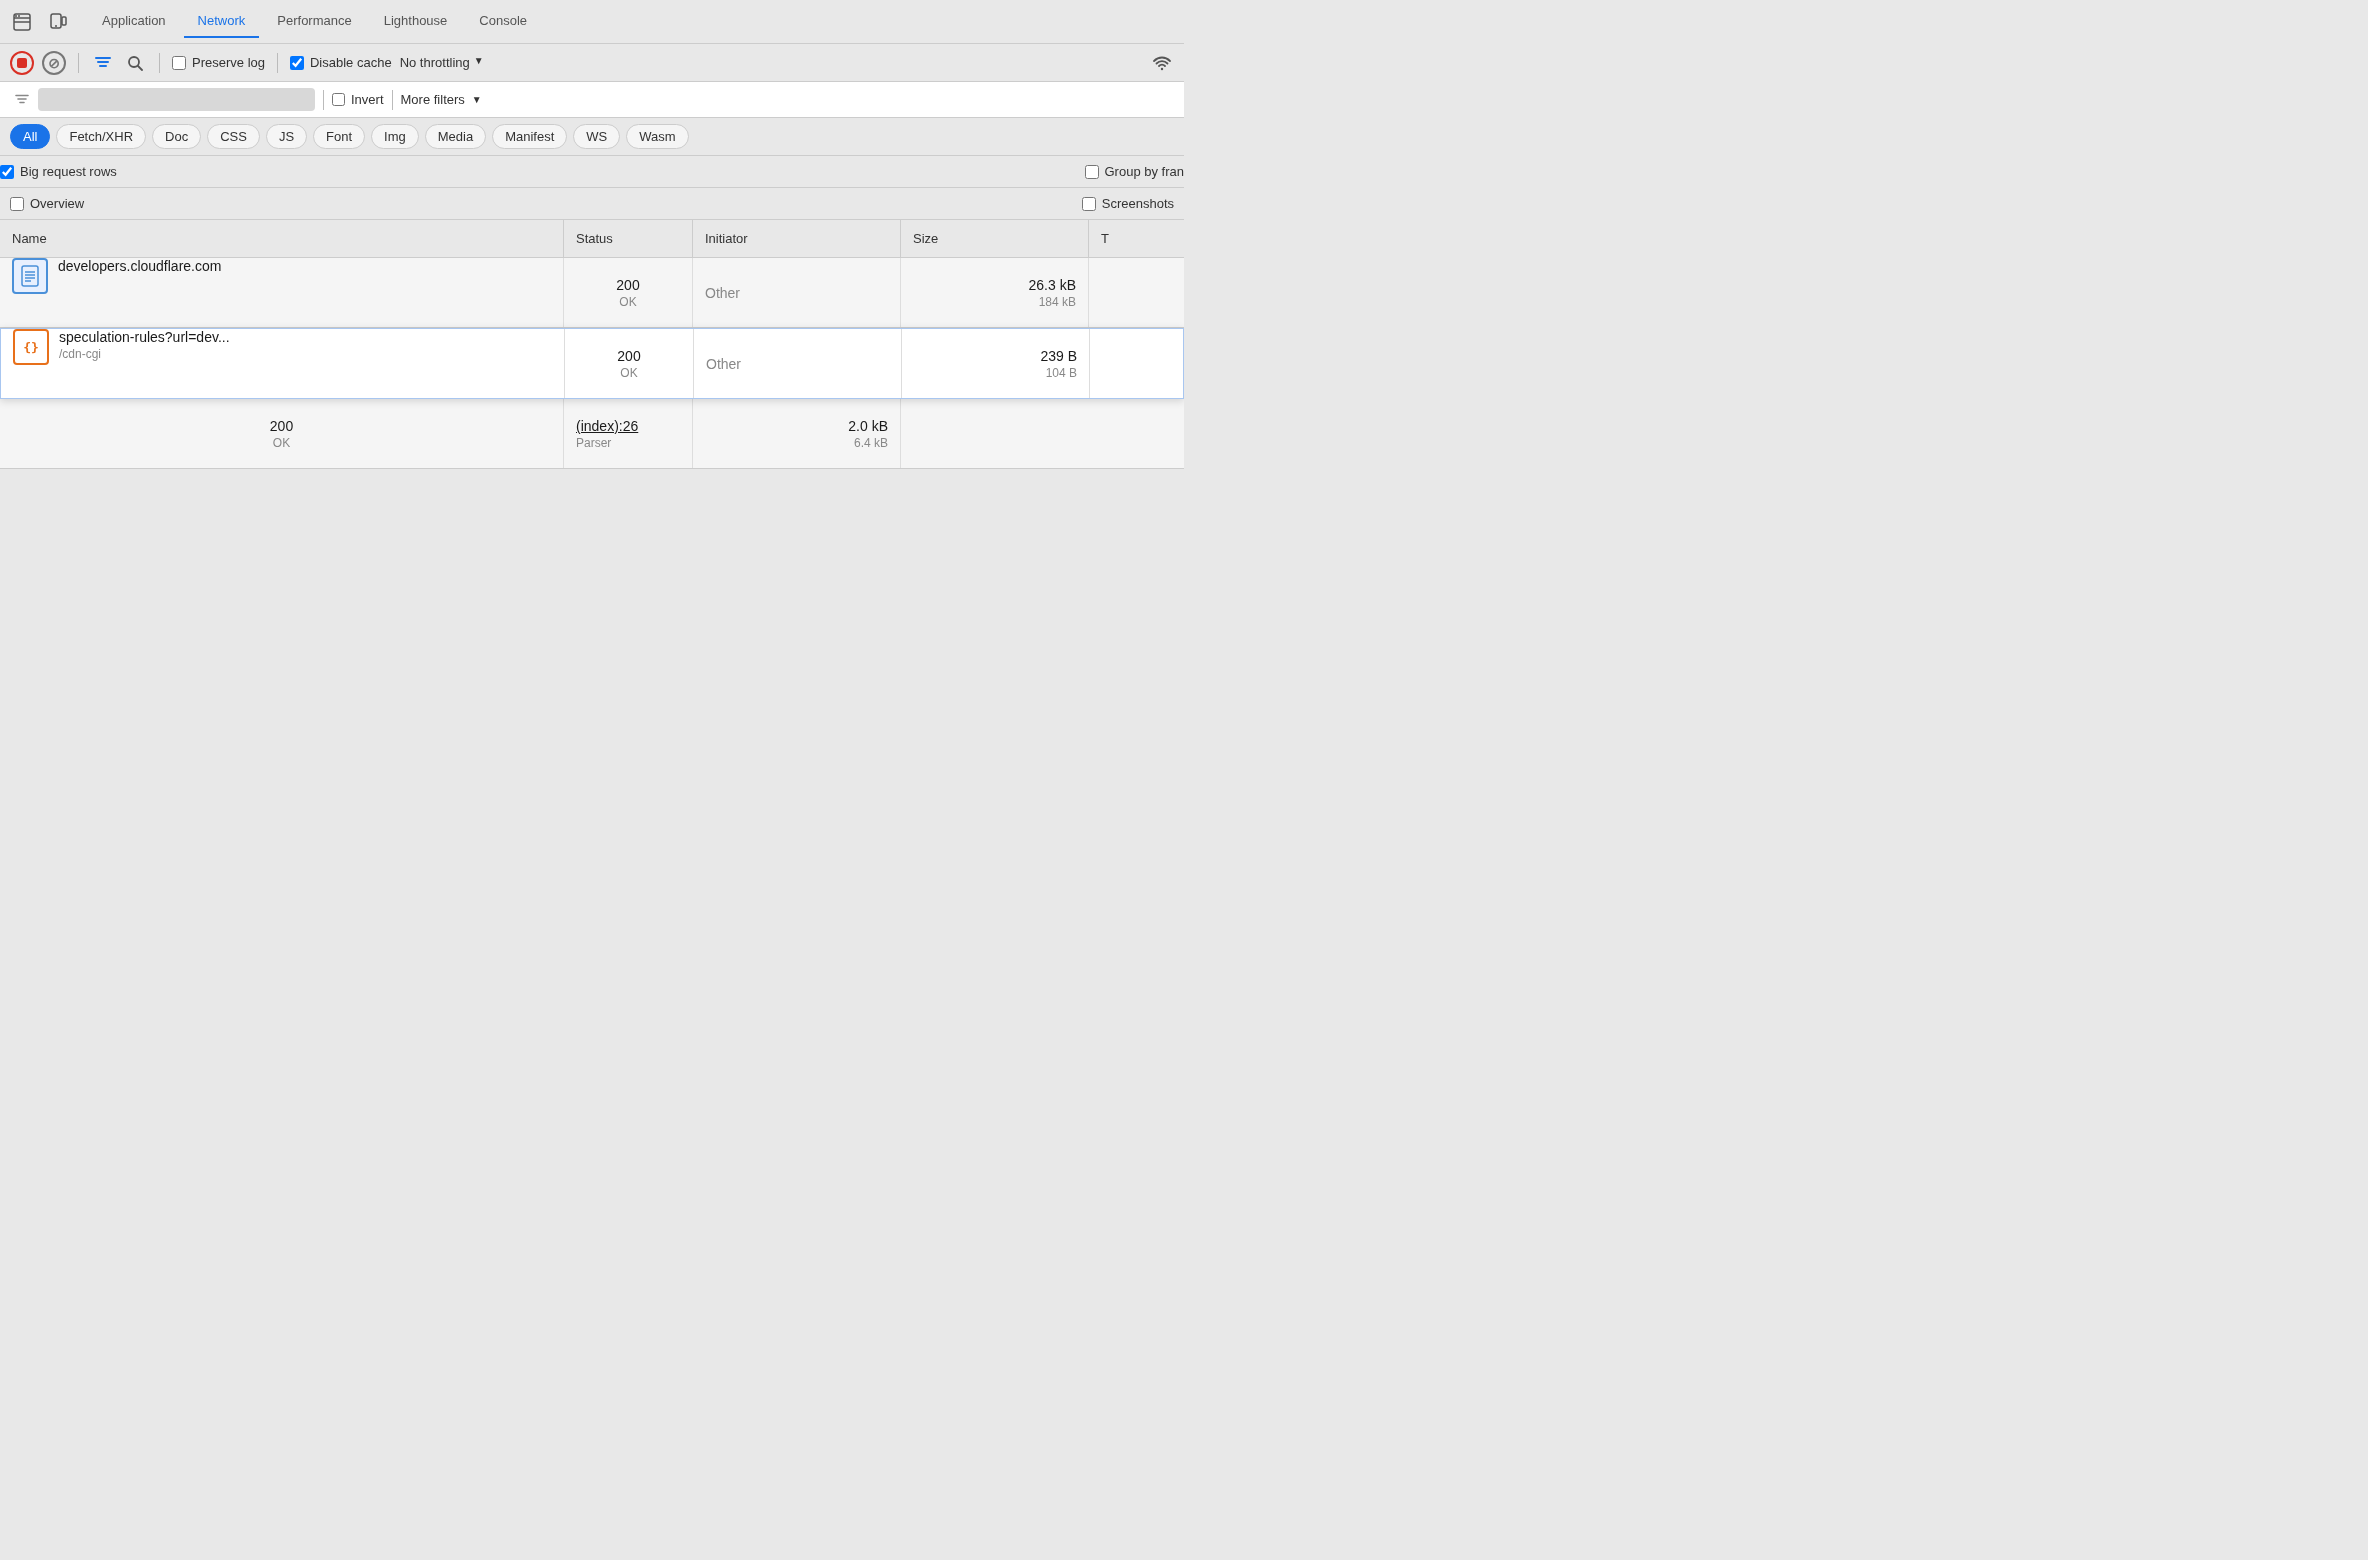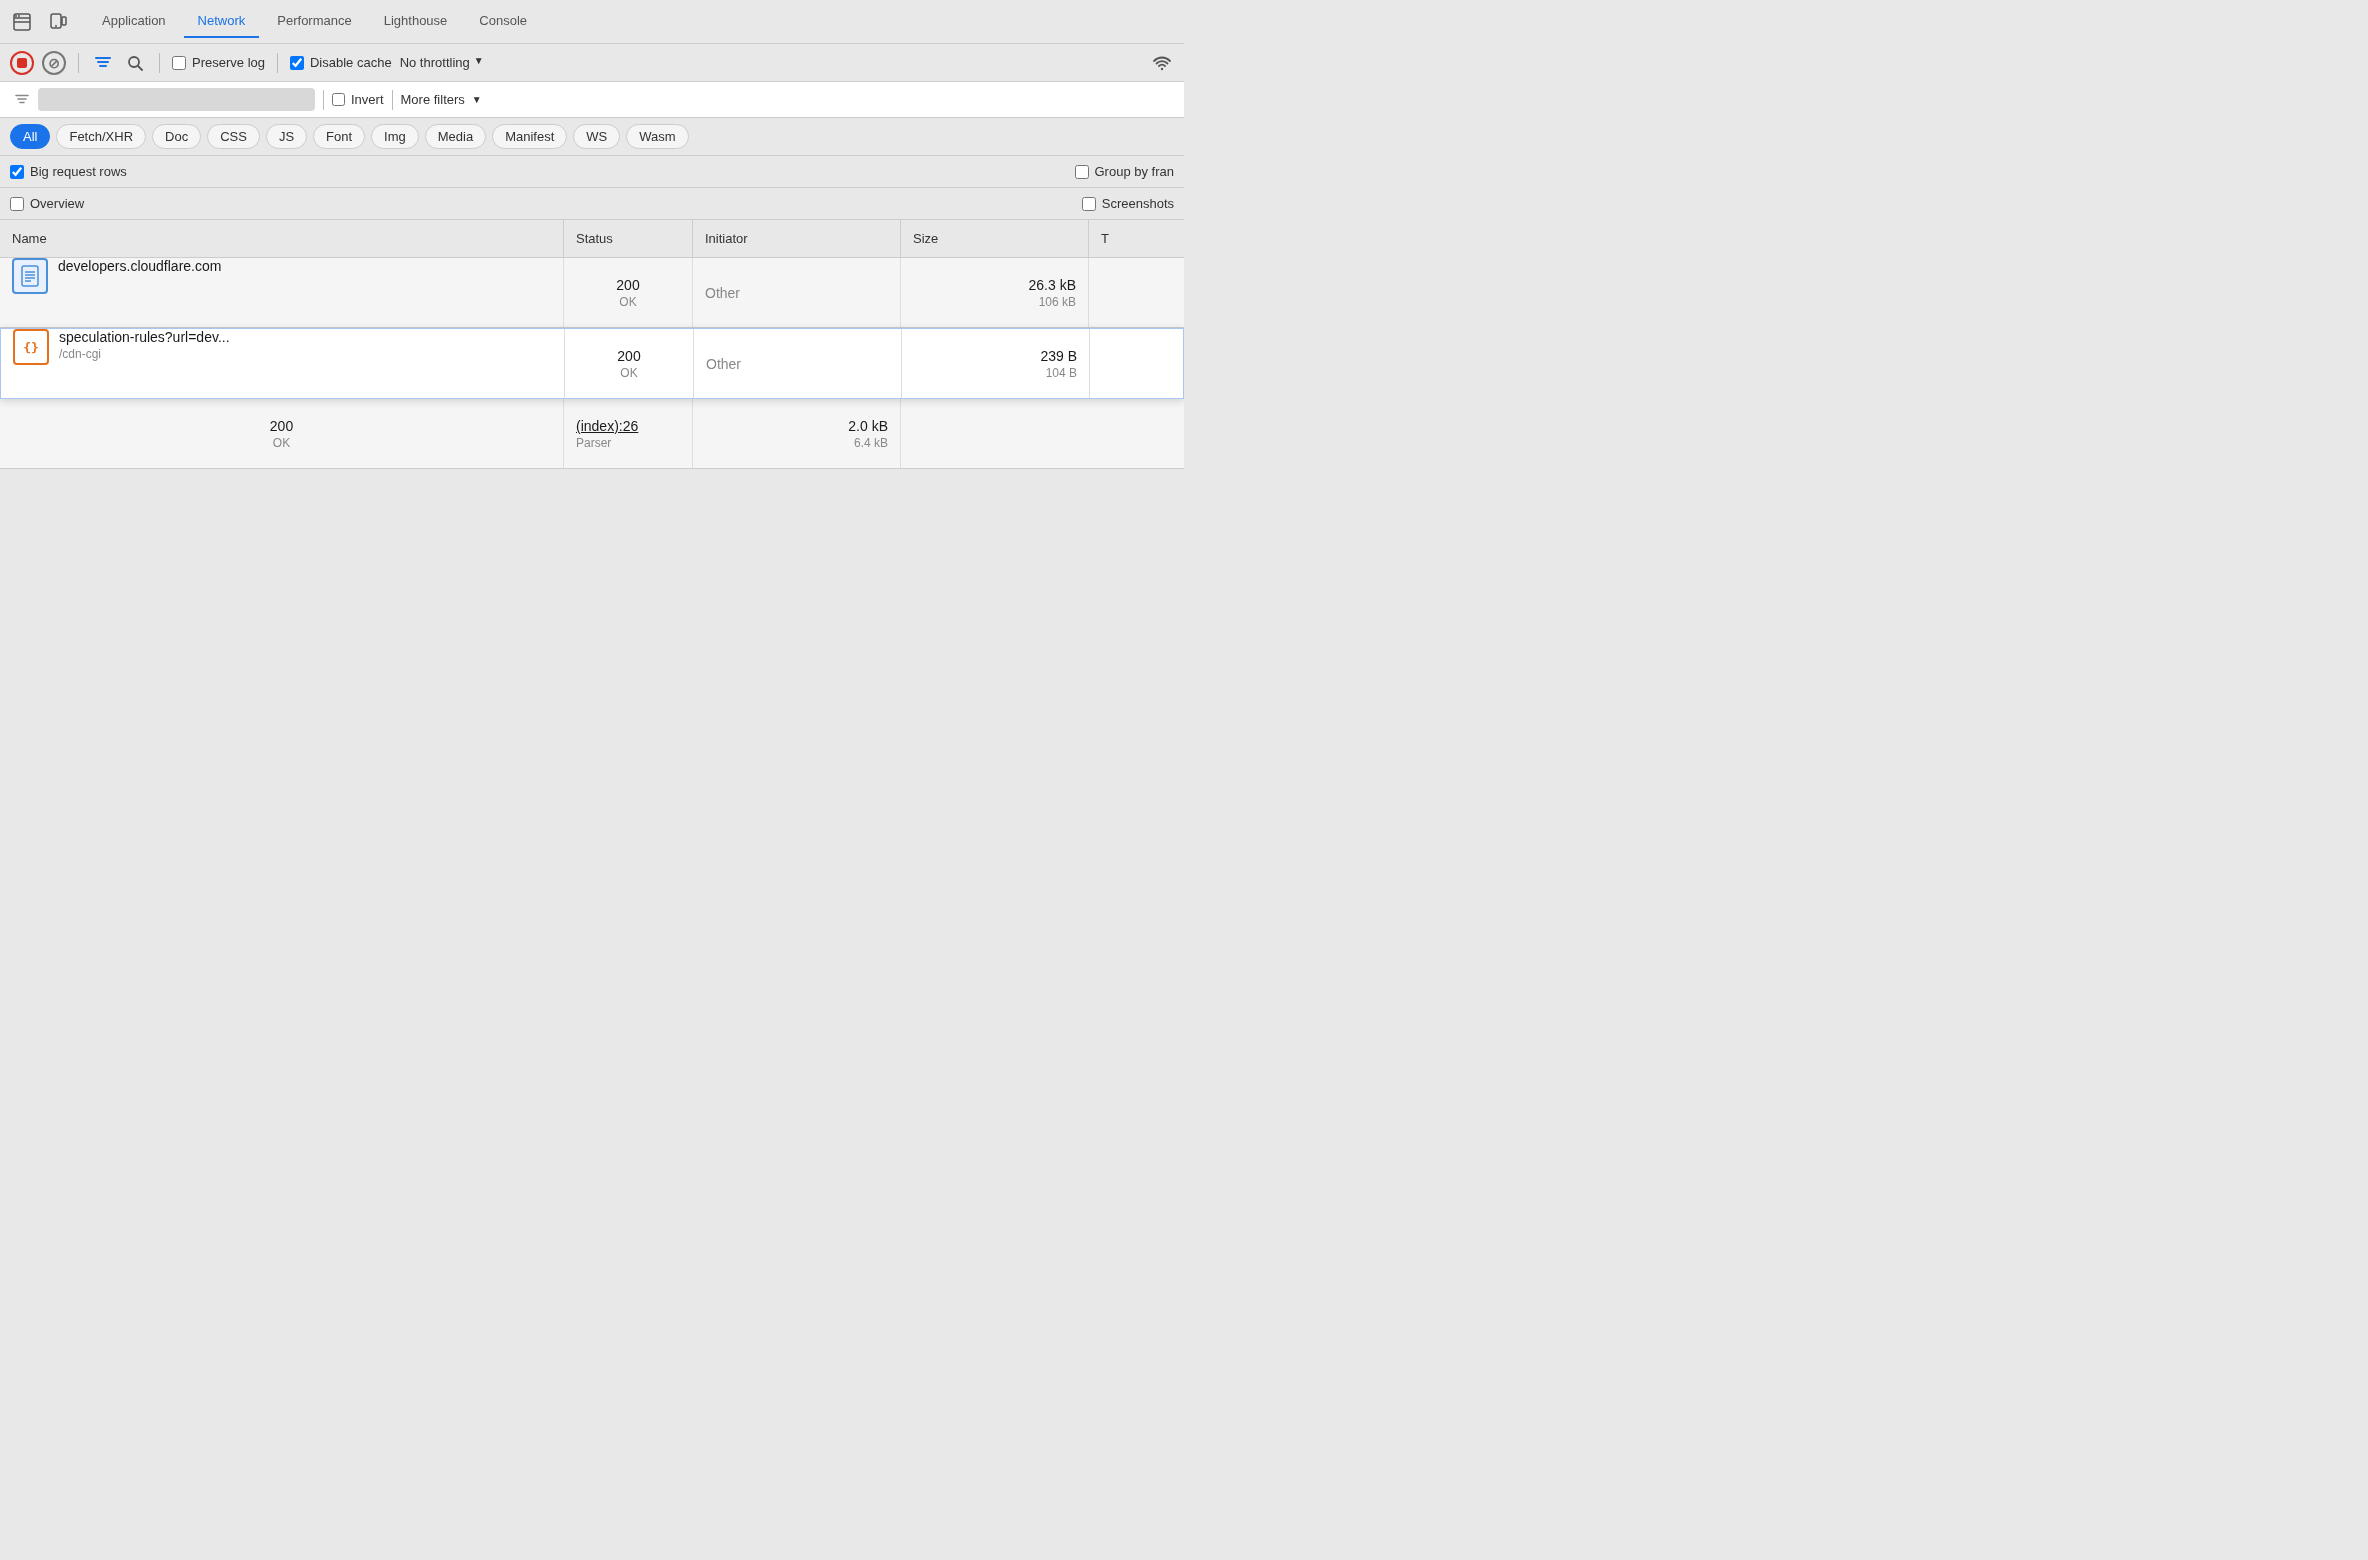--- a/index.html
+++ b/index.html
@@ -201,21 +201,21 @@
       background: #1a73e8;
       color: #fff;
       border-color: #1a73e8;
     }
 
     
     .options-row {
       display: flex;
       align-items: center;
       background: #e8e8e8;
-      padding: 4px 10px;
+      padding: 4px 0;
       border-bottom: 1px solid #ccc;
       height: 32px;
       justify-content: space-between;
     }
     .options-left, .options-right {
       display: flex;
       align-items: center;
       gap: 8px;
     }
 
@@ -555,21 +555,21 @@
   </div>
       <div class="td td-status">
     <span class="status-code">200</span>
     <span class="status-text">OK</span>
   </div>
       <div class="td">
         <span class="td-initiator">Other</span>
       </div>
       <div class="td td-size">
     <span class="size-main">26.3 kB</span>
-    <span class="size-sub">106 kB</span>
+    <span class="size-sub">184 kB</span>
   </div>
       <div class="td"></div>
     </div>
     <div class="table-row selected">
       <div class="td td-name">
     <div class="file-icon file-icon-json" style="width:36px;height:36px;display:flex;align-items:center;justify-content:center;border:2.5px solid #e8701a;border-radius:4px;">
       <span style="color:#e8701a;font-size:13px;font-weight:bold;font-family:monospace;">{}</span>
     </div>
     <div class="name-text">
       <span class="name-main">speculation-rules?url=dev...</span>

